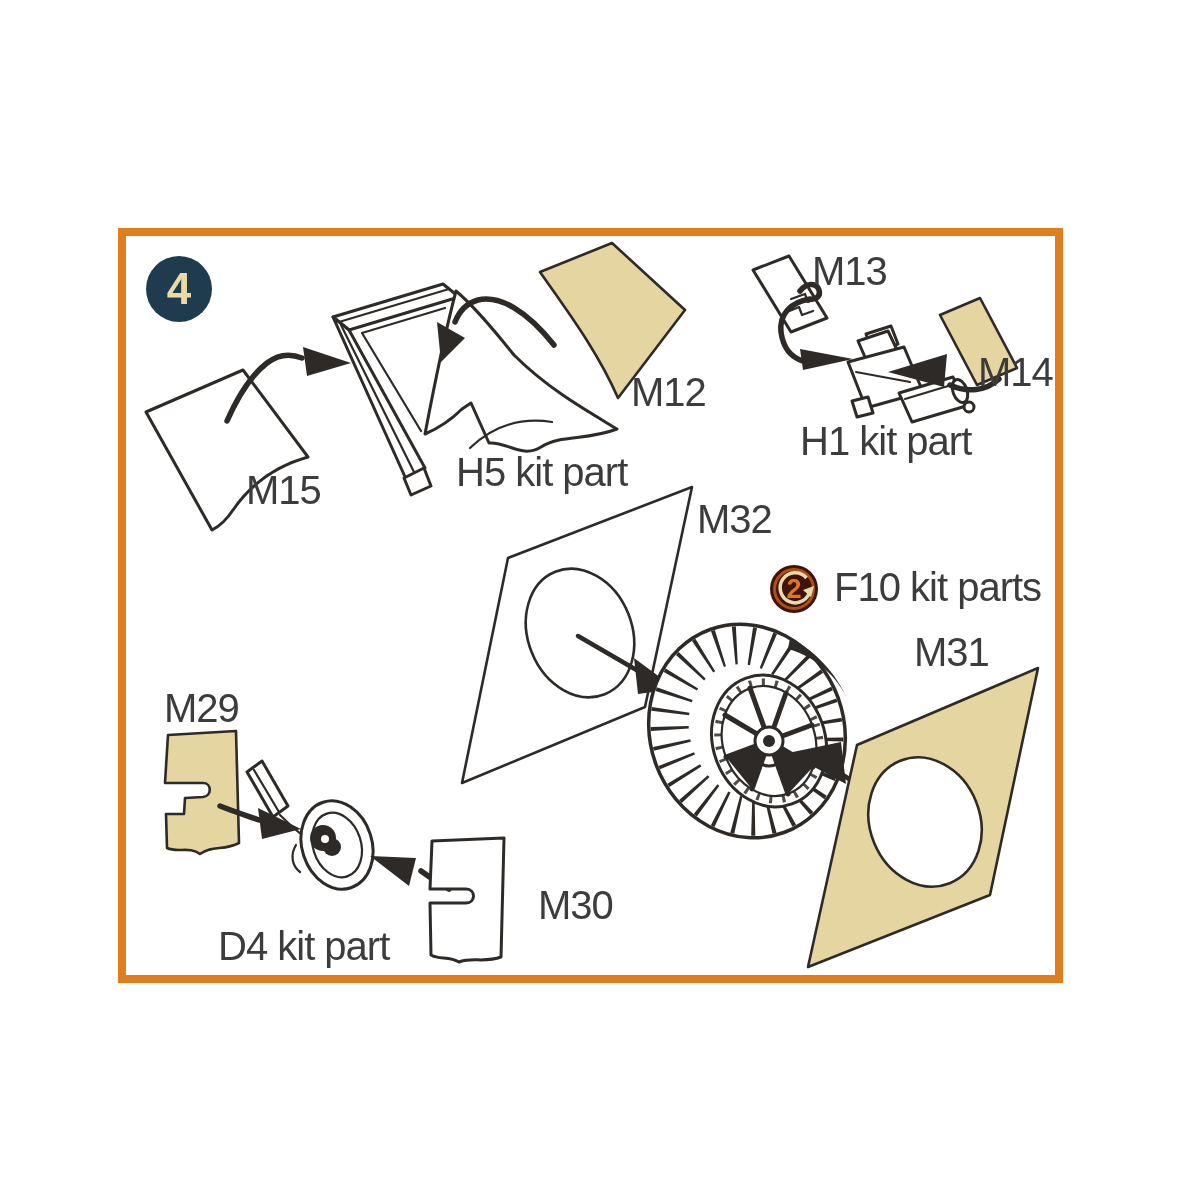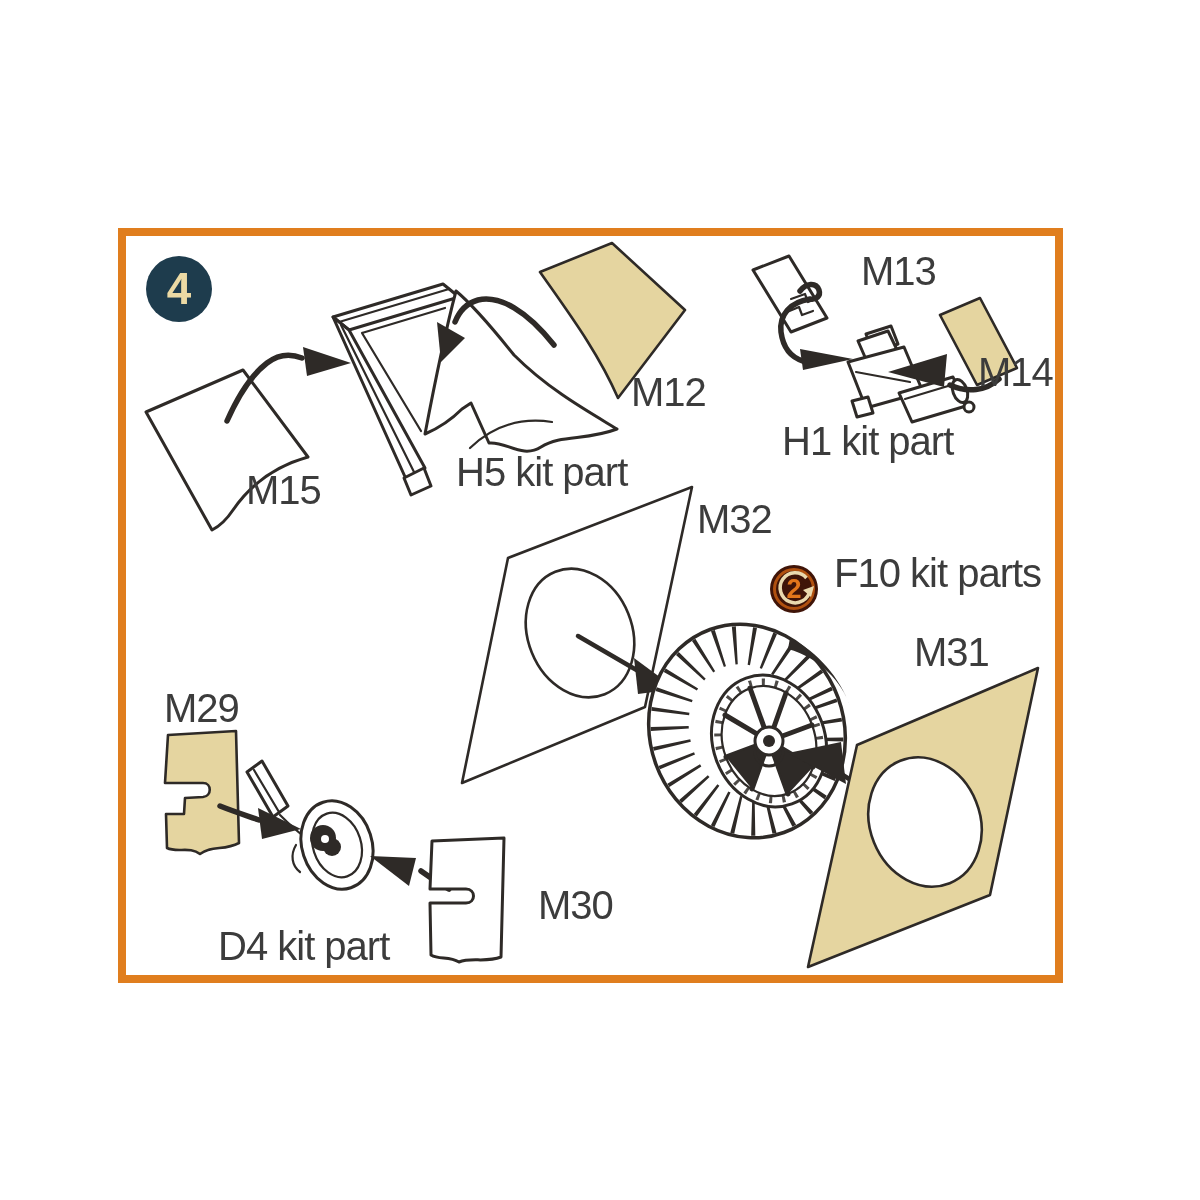--- a/index.html
+++ b/index.html
@@ -187,23 +187,23 @@
       <circle cx="26" cy="26" r="19.5" style="fill:none;stroke:var(--q-ring);stroke-width:3"></circle>
       <path d="M 38.5,15 A 15 15 0 1 0 42,27" style="fill:none;stroke:var(--q-cream);stroke-width:3.5"></path>
       <polygon points="46,23 43,34 35,27" style="fill:var(--q-cream)"></polygon>
       <text x="26" y="35" text-anchor="middle">2</text>
     </svg>
   </div>
 
   <div class="lbl" style="left:246px;top:470px">M15</div>
   <div class="lbl" style="left:456px;top:452px">H5 kit part</div>
   <div class="lbl" style="left:631px;top:372px">M12</div>
-  <div class="lbl" style="left:861px;top:251px">M13</div>
+  <div class="lbl" style="left:812px;top:251px">M13</div>
   <div class="lbl" style="left:978px;top:352px">M14</div>
-  <div class="lbl" style="left:782px;top:421px">H1 kit part</div>
+  <div class="lbl" style="left:800px;top:421px">H1 kit part</div>
   <div class="lbl" style="left:697px;top:499px">M32</div>
-  <div class="lbl" style="left:834px;top:553px">F10 kit parts</div>
+  <div class="lbl" style="left:834px;top:567px">F10 kit parts</div>
   <div class="lbl" style="left:914px;top:632px">M31</div>
   <div class="lbl" style="left:164px;top:688px">M29</div>
   <div class="lbl" style="left:218px;top:926px">D4 kit part</div>
   <div class="lbl" style="left:538px;top:885px">M30</div>
 
 </div>
 
 </body></html>

